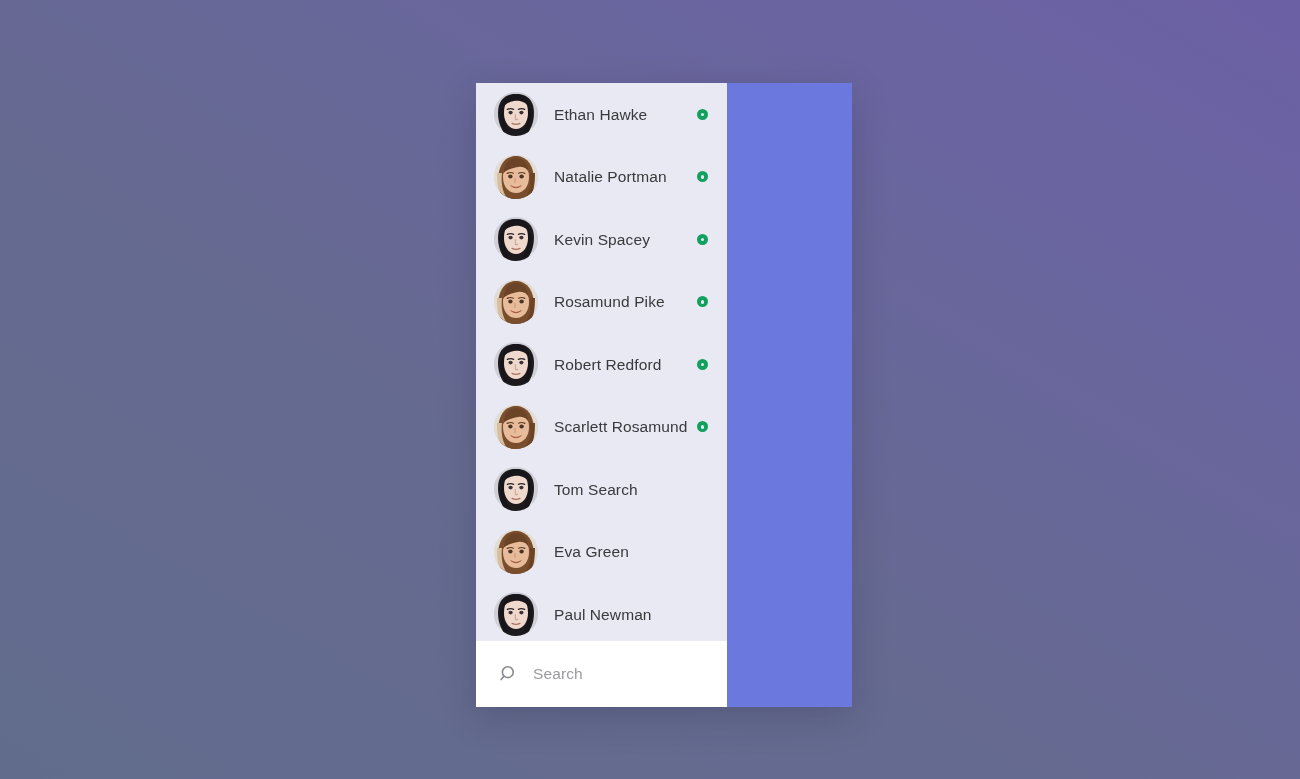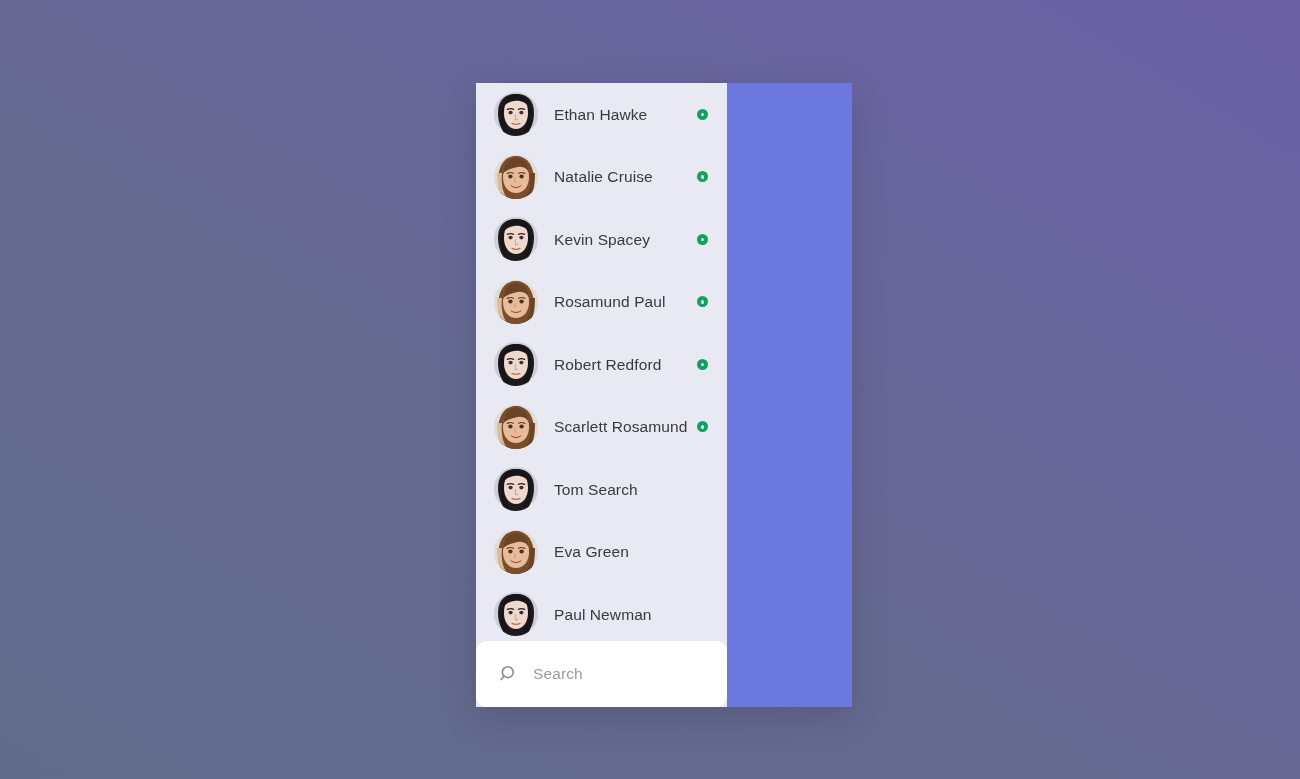--- a/index.html
+++ b/index.html
@@ -118,21 +118,20 @@
   
   .search-bar {
     flex: 0 0 auto;
     height: 66px;
     background: #FFFFFF;
     display: flex;
     align-items: center;
     padding-left: 24px;
     box-sizing: border-box;
     cursor: text;
-    border-radius: 11px;
   }
   .search-icon {
     flex: 0 0 auto;
     width: 19px;
     height: 19px;
     display: block;
     color: #8A8A92;
   }
   .search-text {
     margin-left: 14px;
@@ -195,21 +194,21 @@
                 <path d="M36 18 C37 27 36 36 31 43 L36 43 C40 36 41 28 41 18 Z" fill="#6B4326"></path>
                 <ellipse cx="16.4" cy="21.5" rx="2.2" ry="1.9" fill="#4A3524"></ellipse>
                 <ellipse cx="27.6" cy="21.5" rx="2.2" ry="1.9" fill="#4A3524"></ellipse>
                 <path d="M13.2 18.4 Q16.4 16.7 19.4 18.2" stroke="#5A3D22" stroke-width="1.2" fill="none" stroke-linecap="round"></path>
                 <path d="M24.6 18.2 Q27.6 16.7 30.8 18.4" stroke="#5A3D22" stroke-width="1.2" fill="none" stroke-linecap="round"></path>
                 <path d="M21 23.5 L21 27.5" stroke="#C99878" stroke-width="1.1" fill="none" stroke-linecap="round"></path>
                 <path d="M17 30.8 Q22 34.6 27 30.8 Q22 33 17 30.8 Z" fill="#B7644F"></path>
                 <path d="M17 30.8 Q22 34.8 27 30.8" stroke="#9C5442" stroke-width="1" fill="none" stroke-linecap="round"></path>
               </svg>
             </div>
-            <span class="name">Natalie Cruise</span>
+            <span class="name">Natalie Portman</span>
             <span class="status"></span>
           </div>
           <div class="contact-row">
             <div class="avatar">
               <svg viewBox="0 0 44 44">
                 <rect width="44" height="44" fill="#CFCFD8"></rect>
                 <path d="M2 44 C3 36 9 32 15 31 L29 31 C35 32 41 36 42 44 Z" fill="#E6E6EA"></path>
                 <path d="M4 21 C4 7 12 2 22 2 C32 2 40 7 40 21 C40 31 36 40 31 44 L13 44 C8 40 4 31 4 21 Z" fill="#1C1A1C"></path>
                 <path d="M10 21 C10 10 15 5 22 5 C29 5 34 10 34 21 C34 30 29 37 22 37 C15 37 10 30 10 21 Z" fill="#EFD8CC"></path>
                 <path d="M8 17 C9 7 15 2 22 2 C30 2 35 7 36 16 C32 10 26 8 20 9 C14 10 10 13 8 17 Z" fill="#17151A"></path>
@@ -238,21 +237,21 @@
                 <path d="M36 18 C37 27 36 36 31 43 L36 43 C40 36 41 28 41 18 Z" fill="#6B4326"></path>
                 <ellipse cx="16.4" cy="21.5" rx="2.2" ry="1.9" fill="#4A3524"></ellipse>
                 <ellipse cx="27.6" cy="21.5" rx="2.2" ry="1.9" fill="#4A3524"></ellipse>
                 <path d="M13.2 18.4 Q16.4 16.7 19.4 18.2" stroke="#5A3D22" stroke-width="1.2" fill="none" stroke-linecap="round"></path>
                 <path d="M24.6 18.2 Q27.6 16.7 30.8 18.4" stroke="#5A3D22" stroke-width="1.2" fill="none" stroke-linecap="round"></path>
                 <path d="M21 23.5 L21 27.5" stroke="#C99878" stroke-width="1.1" fill="none" stroke-linecap="round"></path>
                 <path d="M17 30.8 Q22 34.6 27 30.8 Q22 33 17 30.8 Z" fill="#B7644F"></path>
                 <path d="M17 30.8 Q22 34.8 27 30.8" stroke="#9C5442" stroke-width="1" fill="none" stroke-linecap="round"></path>
               </svg>
             </div>
-            <span class="name">Rosamund Paul</span>
+            <span class="name">Rosamund Pike</span>
             <span class="status"></span>
           </div>
           <div class="contact-row">
             <div class="avatar">
               <svg viewBox="0 0 44 44">
                 <rect width="44" height="44" fill="#CFCFD8"></rect>
                 <path d="M2 44 C3 36 9 32 15 31 L29 31 C35 32 41 36 42 44 Z" fill="#E6E6EA"></path>
                 <path d="M4 21 C4 7 12 2 22 2 C32 2 40 7 40 21 C40 31 36 40 31 44 L13 44 C8 40 4 31 4 21 Z" fill="#1C1A1C"></path>
                 <path d="M10 21 C10 10 15 5 22 5 C29 5 34 10 34 21 C34 30 29 37 22 37 C15 37 10 30 10 21 Z" fill="#EFD8CC"></path>
                 <path d="M8 17 C9 7 15 2 22 2 C30 2 35 7 36 16 C32 10 26 8 20 9 C14 10 10 13 8 17 Z" fill="#17151A"></path>

